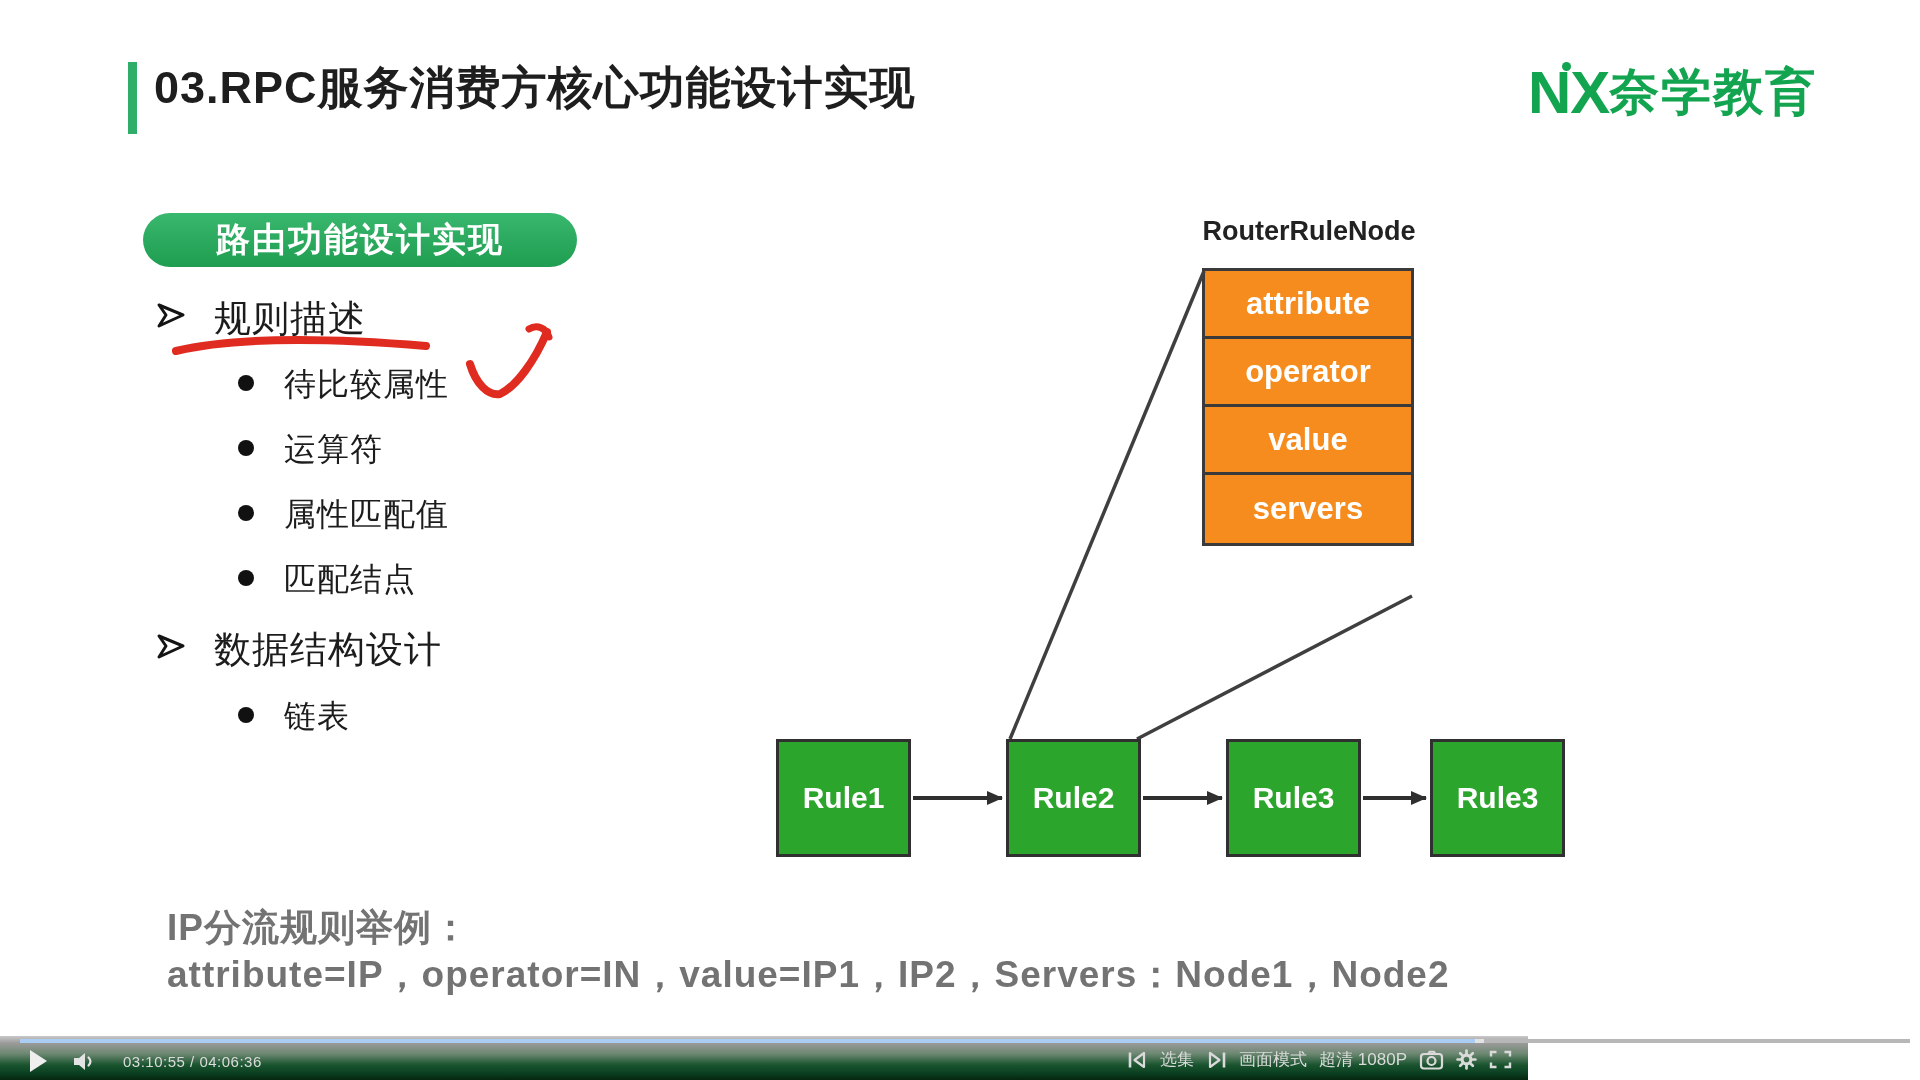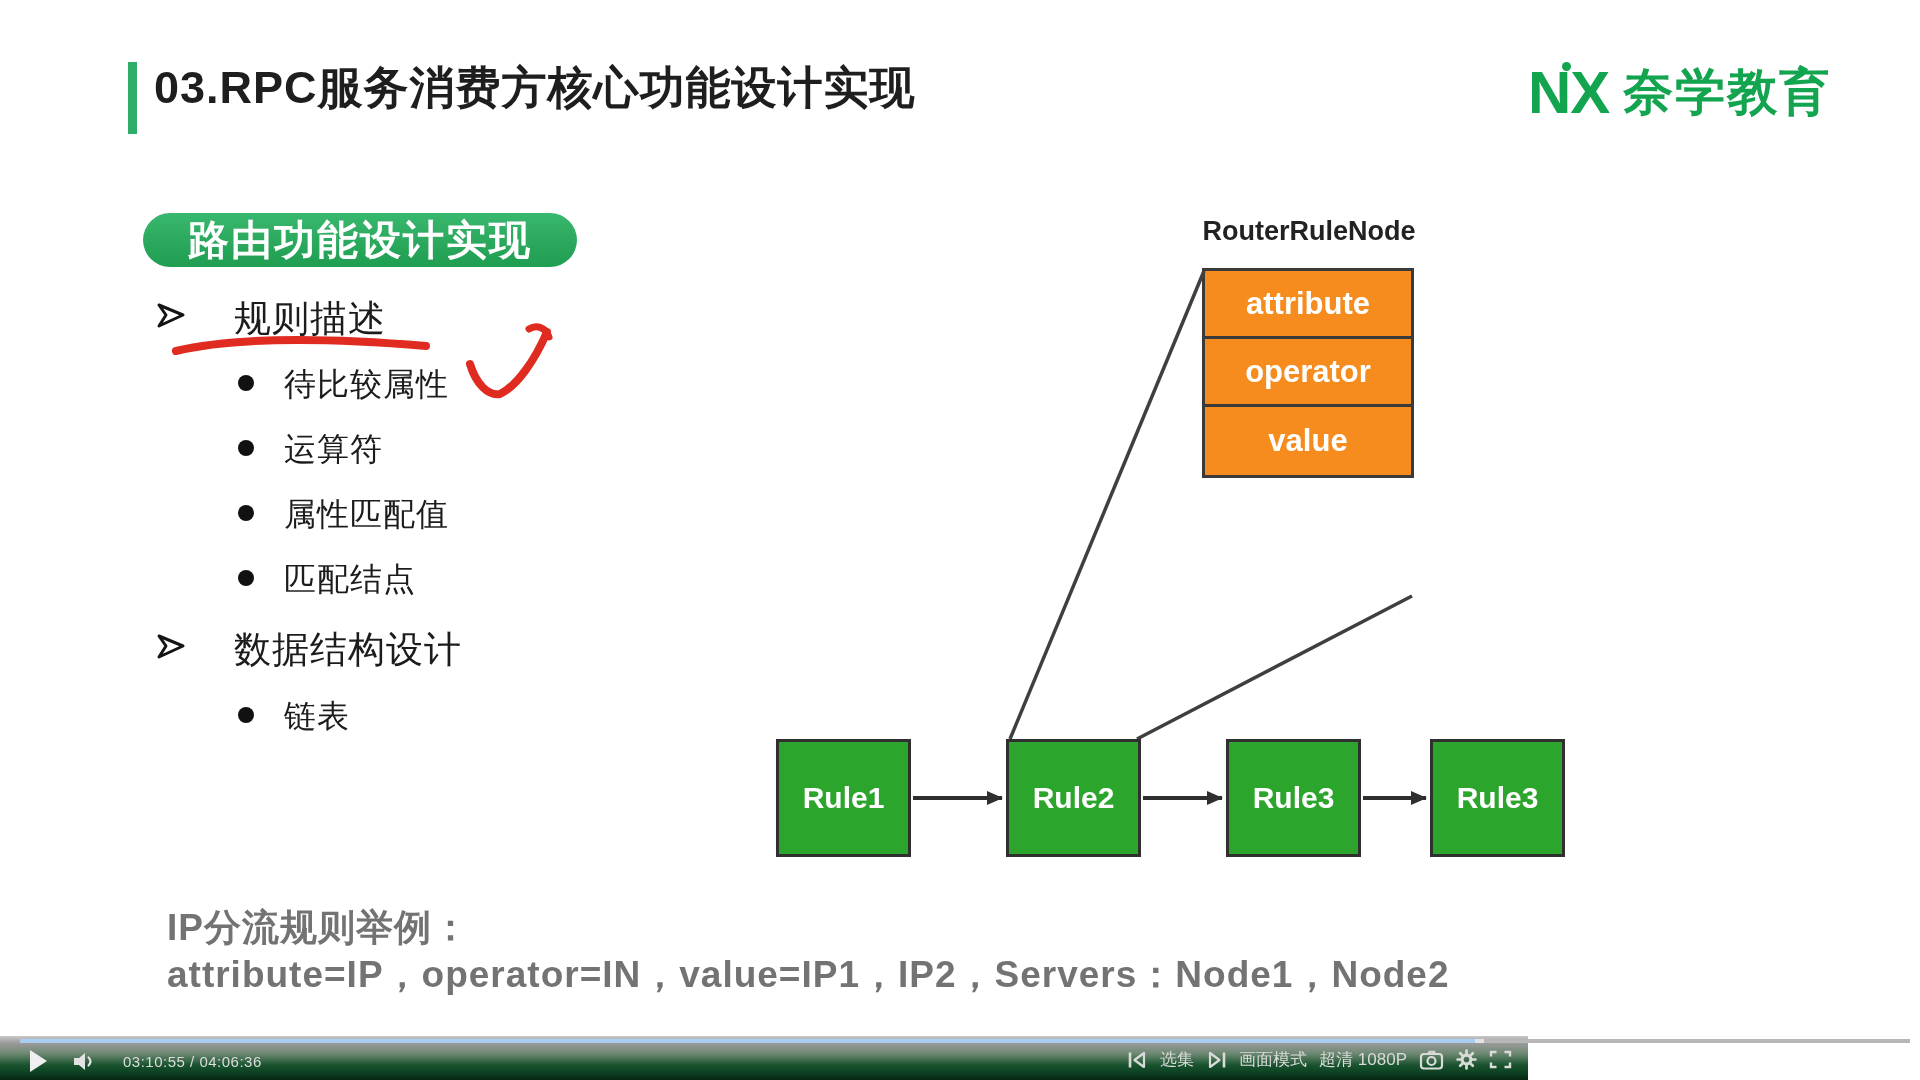--- a/index.html
+++ b/index.html
@@ -6,35 +6,35 @@
   html,body { background:#222; }
   #stage {
     position:relative; width:1920px; height:1080px; background:#ffffff;
     overflow:hidden; font-family:"Liberation Sans", sans-serif;
   }
   .abs { position:absolute; }
 
   
   .title-bar { left:128px; top:62px; width:9px; height:72px; background:#2fae6a; }
   .slide-title { left:154px; top:58px; font-size:45px; font-weight:600; color:#1e1e1e; letter-spacing:1px; }
-  .logo { left:1528px; top:58px; display:flex; align-items:center; gap:14px; color:#13a450; }
+  .logo { left:1528px; top:58px; display:flex; align-items:center; color:#13a450; }
   .logo-mark { font-size:60px; font-weight:800; letter-spacing:-1px; position:relative; }
   .logo-dot { position:absolute; left:34px; top:4px; width:9px; height:9px; border-radius:50%; background:#13a450; }
   .logo-name { font-size:50px; font-weight:700; letter-spacing:2px; }
 
   
   .badge {
     left:143px; top:213px; width:434px; height:54px; border-radius:28px;
     background:linear-gradient(180deg,#38b76e 0%,#1f9d50 100%);
-    color:#fff; font-size:41px; font-weight:700;
+    color:#fff; font-size:34px; font-weight:700;
     display:flex; align-items:center; justify-content:center; letter-spacing:2px;
   }
 
   
-  .l1-text { font-size:37px; font-weight:500; color:#1c1c1c; letter-spacing:1px;margin-left:20px; }
+  .l1-text { font-size:37px; font-weight:500; color:#1c1c1c; letter-spacing:1px; }
   .l2-text { font-size:32px; font-weight:500; color:#1c1c1c; letter-spacing:1px; }
   .dot { width:16px; height:16px; border-radius:50%; background:#111; }
 
   
   .node-label { left:1196px; top:216px; width:226px; text-align:center; font-size:27px; font-weight:700; color:#222; }
   .field-stack { left:1202px; top:268px; width:212px; border:3px solid #3a3a3a; }
   .field-cell {
     height:68px; background:#f68c1e; border-bottom:3px solid #3a3a3a;
     display:flex; align-items:center; justify-content:center;
     color:#fff; font-size:31px; font-weight:700;
@@ -116,20 +116,21 @@
       <path d="M549 337 C 546 328, 537 324, 529 329" fill="none" stroke="#e02b20" stroke-width="7" stroke-linecap="round"></path>
     </svg>
   </div>
 
   <div class="abs node-label">RouterRuleNode</div>
 
   <div class="abs field-stack">
     <div class="field-cell">attribute</div>
     <div class="field-cell">operator</div>
     <div class="field-cell">value</div>
+    <div class="field-cell">servers</div>
   </div>
 
   <svg class="abs" style="left:0; top:0; pointer-events:none;" width="1920" height="1080" viewBox="0 0 1920 1080">
     <defs>
       <marker id="ah" markerUnits="userSpaceOnUse" markerWidth="18" markerHeight="16" refX="15" refY="7" orient="auto">
         <path d="M0,0 L16,7 L0,14 z" fill="#2f2f2f"></path>
       </marker>
     </defs>
     <line x1="1204" y1="271" x2="1010" y2="739" stroke="#3f3f3f" stroke-width="3.5"></line>
     <line x1="1412" y1="596" x2="1137" y2="739" stroke="#3f3f3f" stroke-width="3.5"></line>

